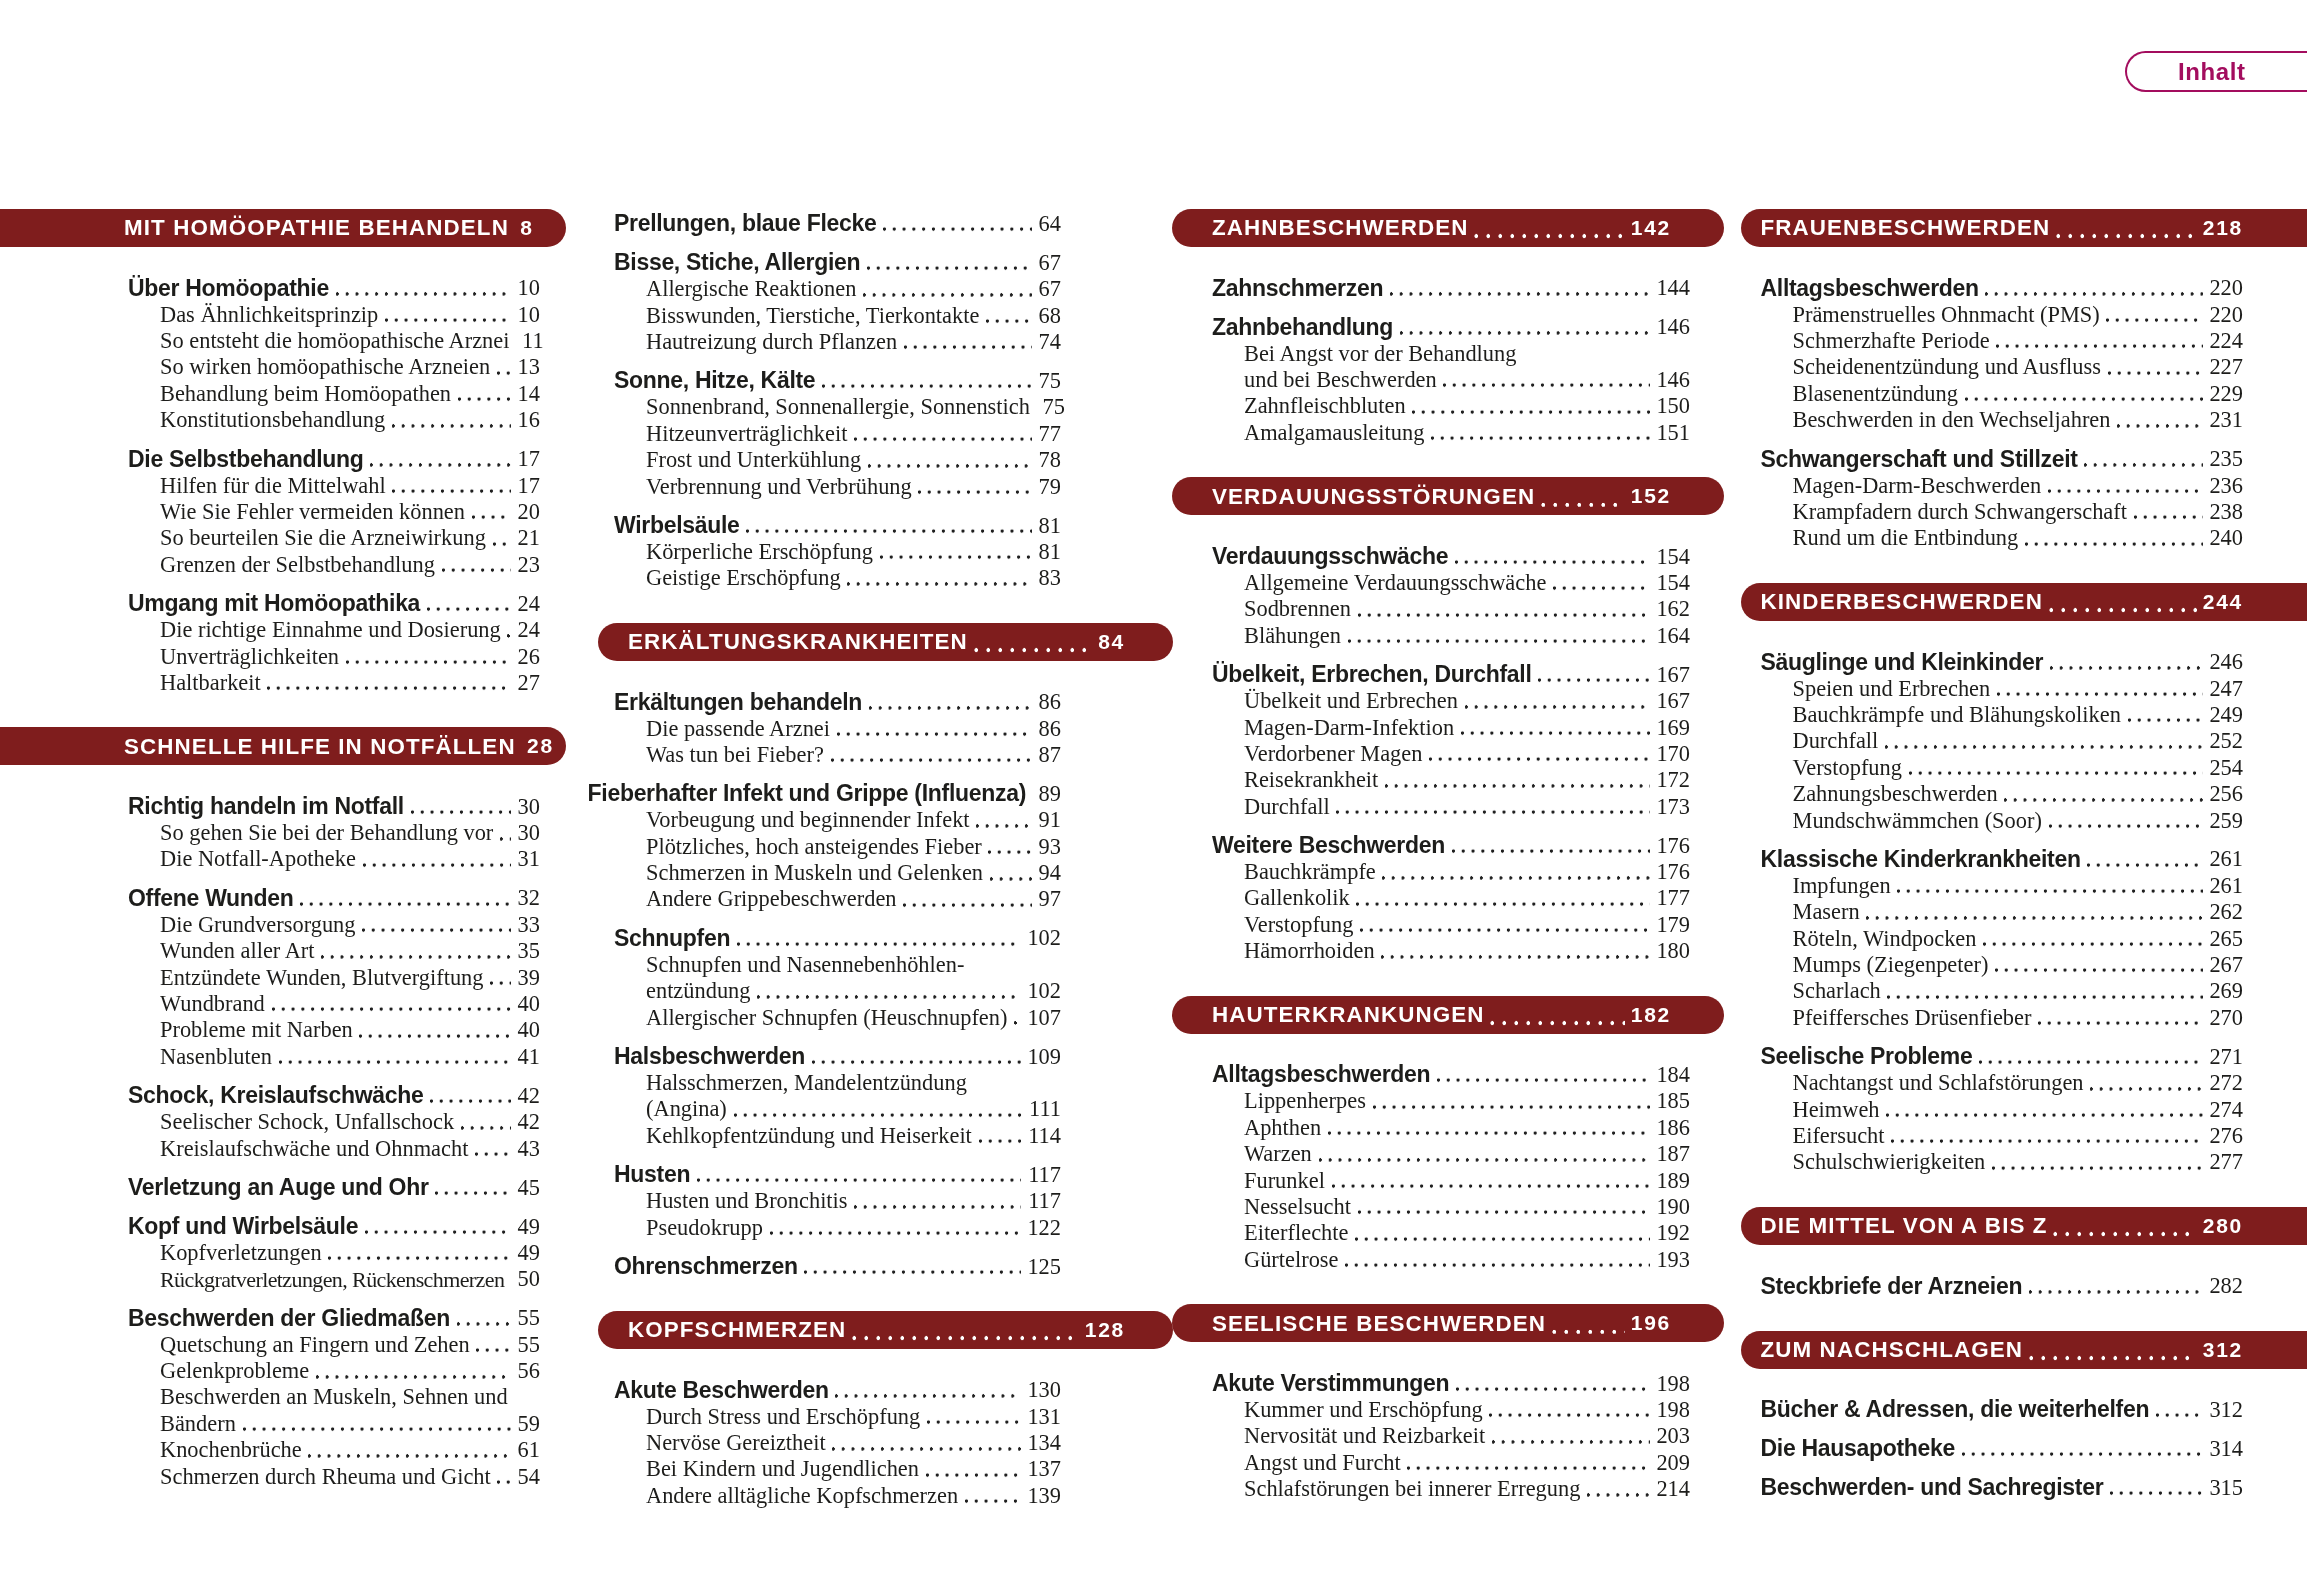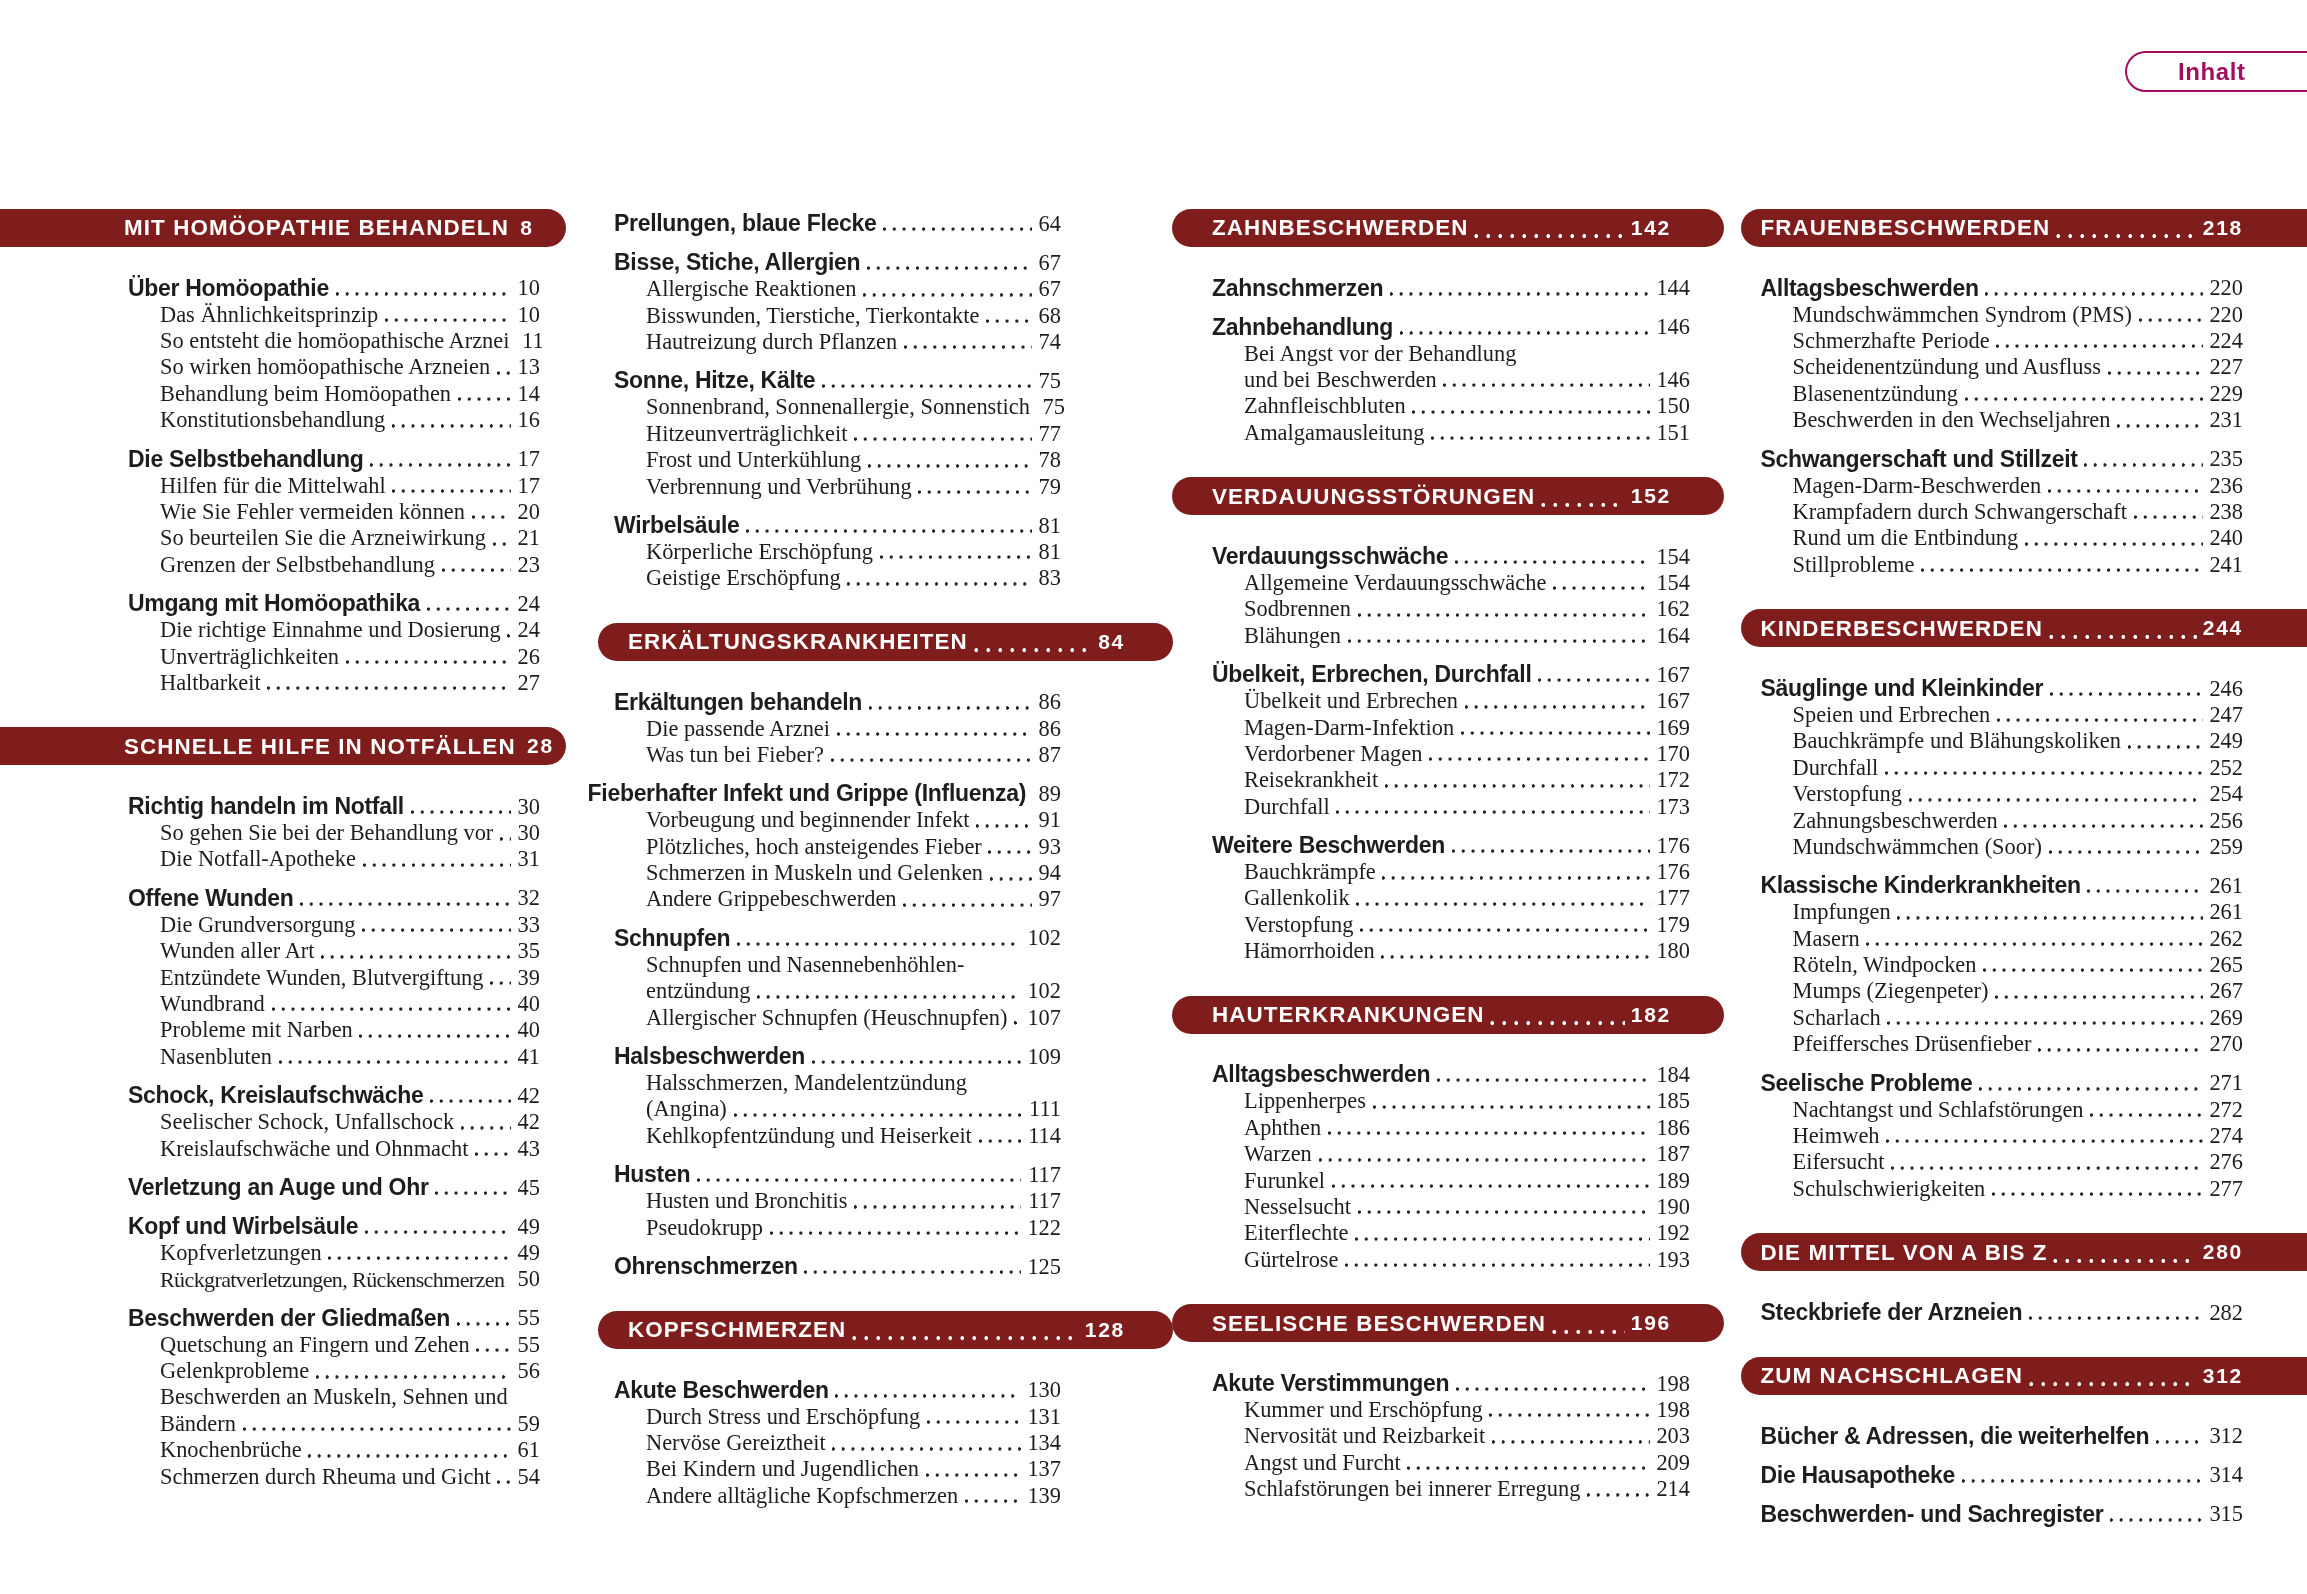--- a/index.html
+++ b/index.html
@@ -679,21 +679,21 @@
     <span class="label b-label">FRAUENBESCHWERDEN</span>
     <span class="dots"></span>
     <span class="num">218</span>
   </div>
         <div class="row bold">
     <span class="label">Alltagsbeschwerden</span>
     <span class="dots"></span>
     <span class="num">220</span>
   </div>
         <div class="row sub">
-    <span class="label">Mundschwämmchen Syndrom (PMS)</span>
+    <span class="label">Prämenstruelles Ohnmacht (PMS)</span>
     <span class="dots"></span>
     <span class="num">220</span>
   </div>
         <div class="row sub">
     <span class="label">Schmerzhafte Periode</span>
     <span class="dots"></span>
     <span class="num">224</span>
   </div>
         <div class="row sub">
     <span class="label">Scheidenentzündung und Ausfluss</span>
@@ -722,25 +722,20 @@
   </div>
         <div class="row sub">
     <span class="label">Krampfadern durch Schwangerschaft</span>
     <span class="dots"></span>
     <span class="num">238</span>
   </div>
         <div class="row sub">
     <span class="label">Rund um die Entbindung</span>
     <span class="dots"></span>
     <span class="num">240</span>
-  </div>
-        <div class="row sub">
-    <span class="label">Stillprobleme</span>
-    <span class="dots"></span>
-    <span class="num">241</span>
   </div>
         <div class="banner">
     <span class="label b-label">KINDERBESCHWERDEN</span>
     <span class="dots"></span>
     <span class="num">244</span>
   </div>
         <div class="row bold">
     <span class="label">Säuglinge und Kleinkinder</span>
     <span class="dots"></span>
     <span class="num">246</span>

